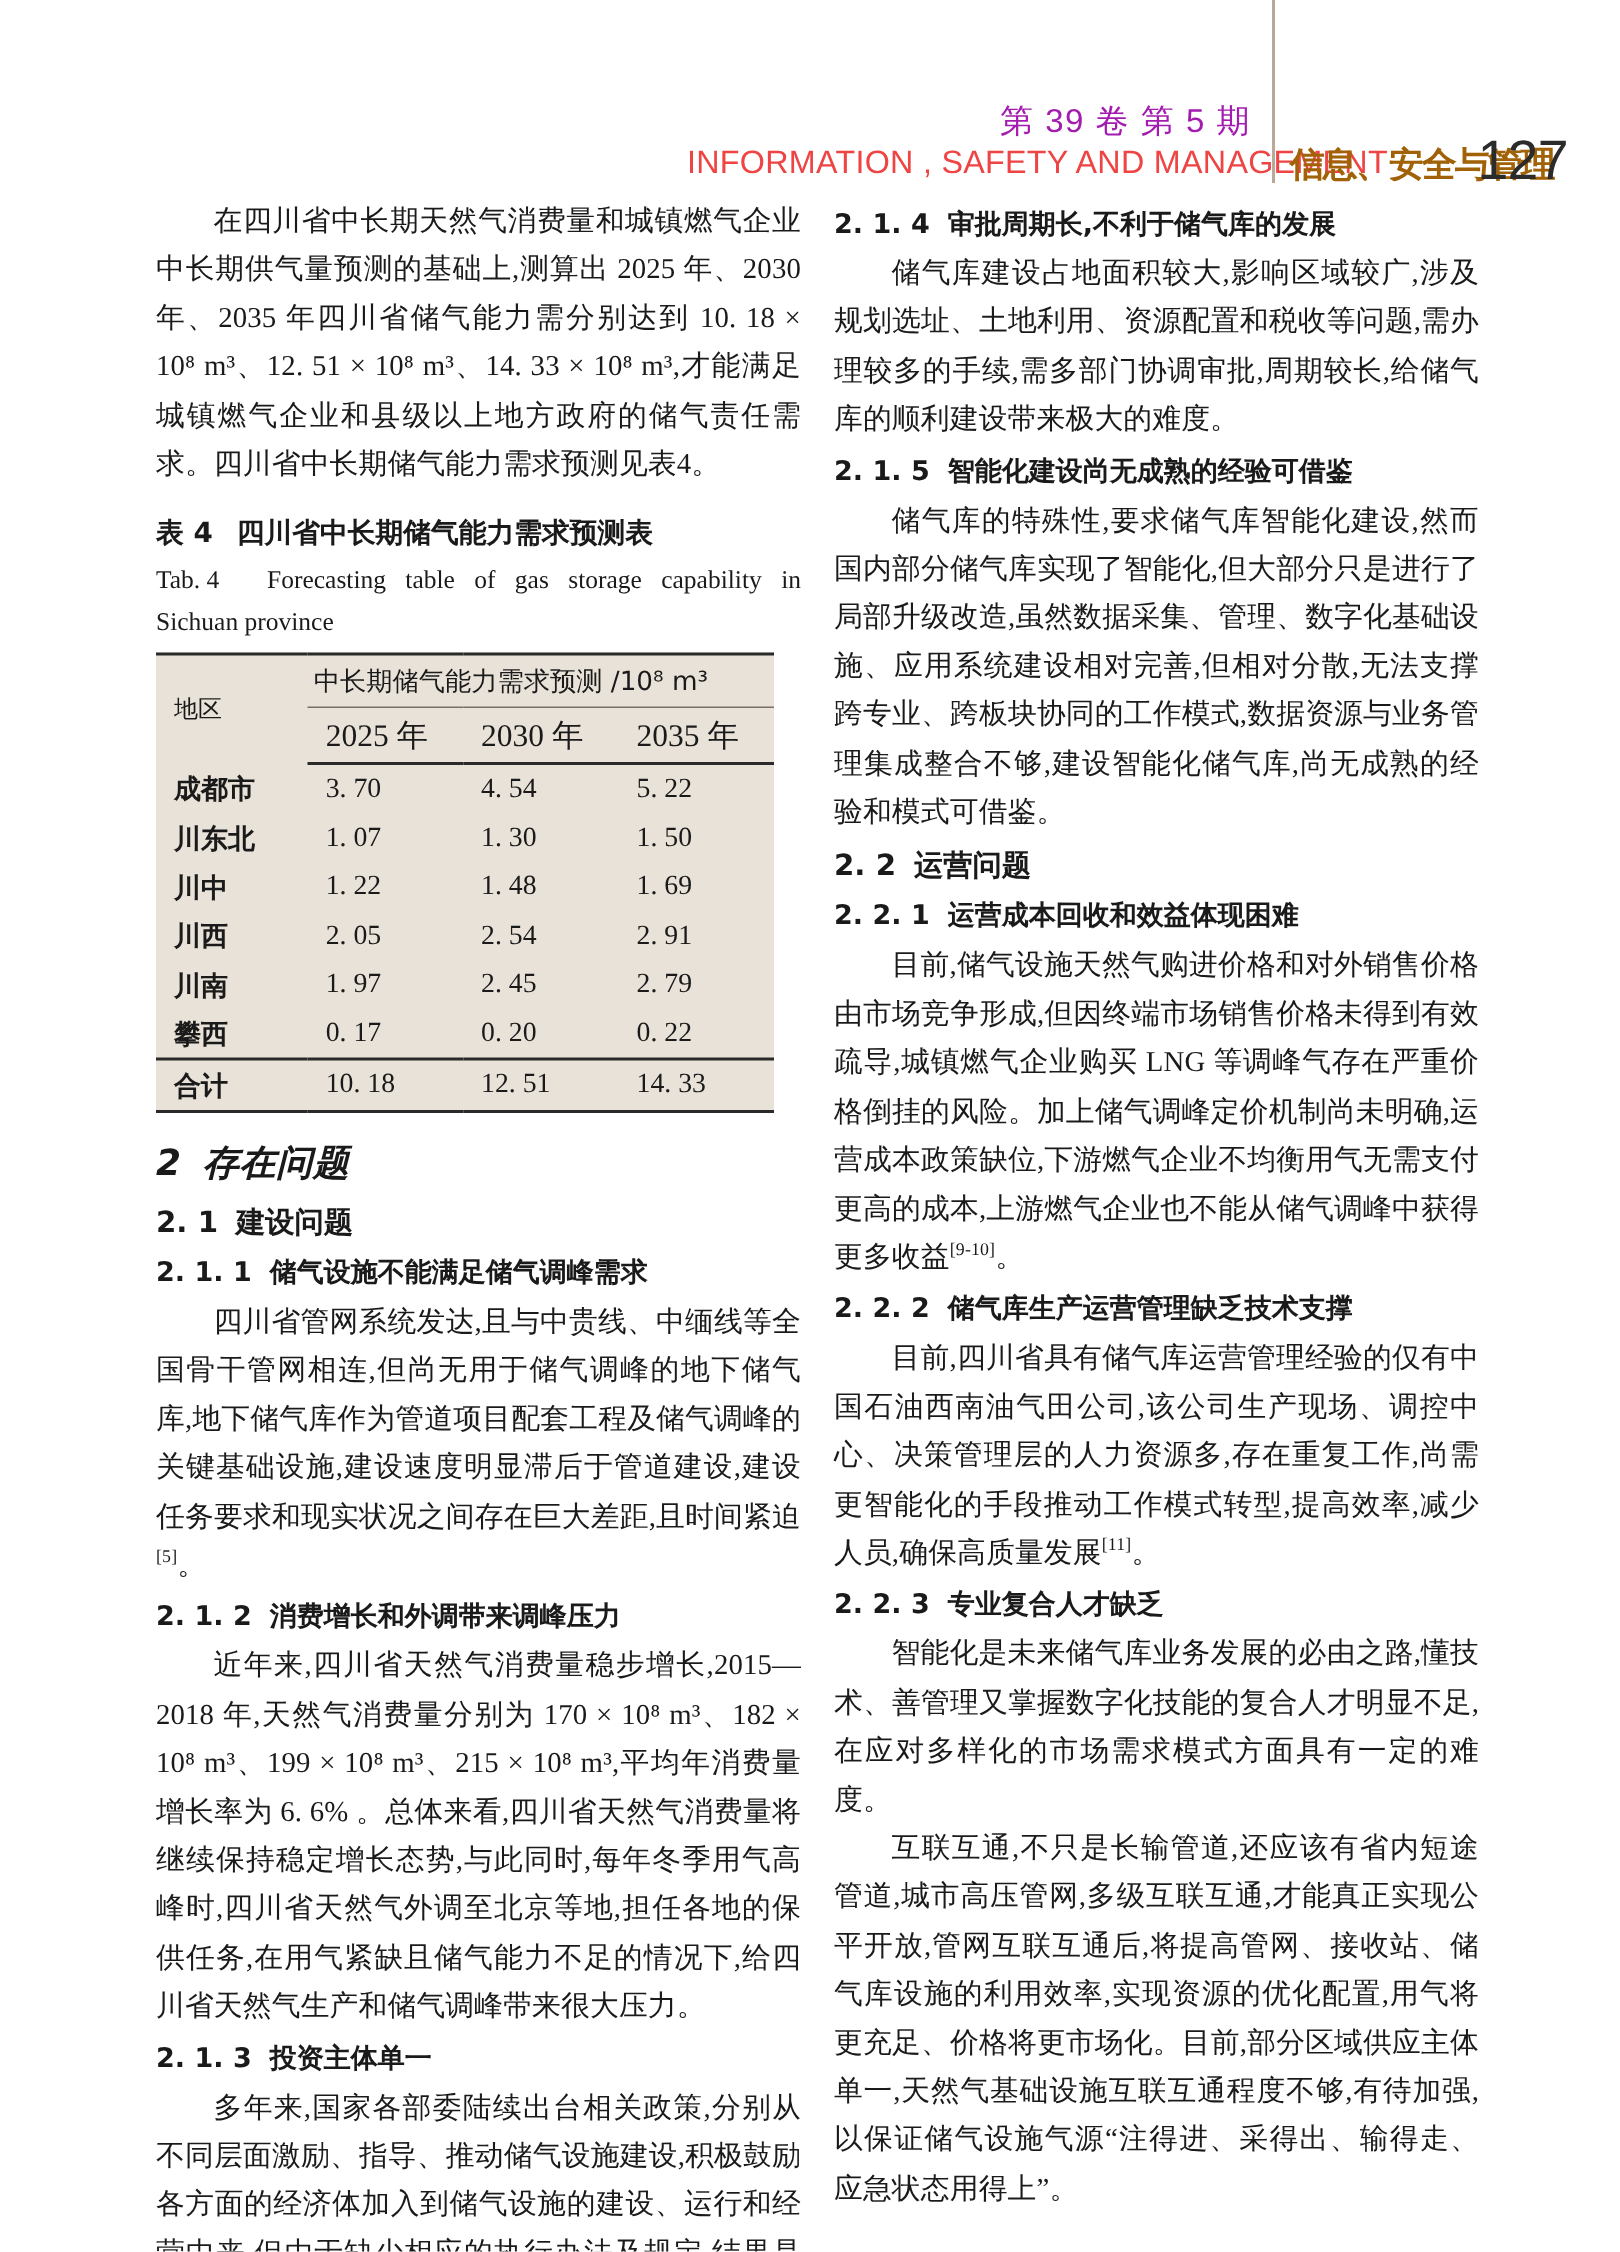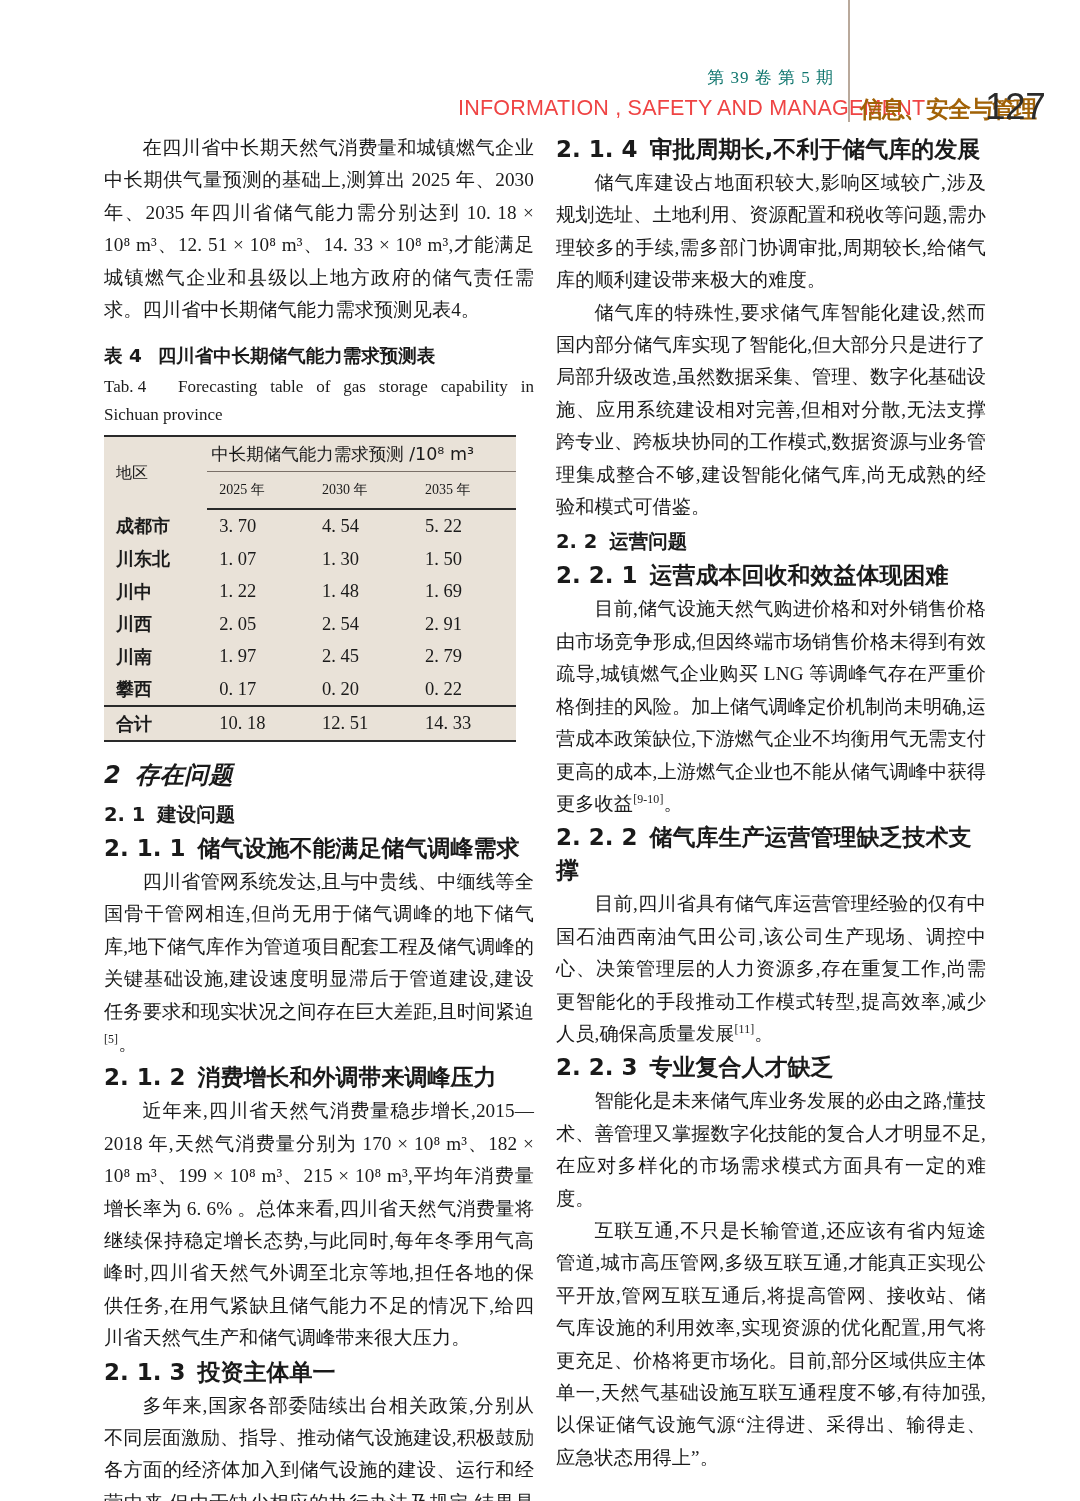--- a/index.html
+++ b/index.html
@@ -29,23 +29,23 @@
     left: 848px;
     top: 0;
     width: 2px;
     height: 122px;
     background: #b9a99b;
   }
   .vol-issue {
     position: absolute;
     right: 246px;
     top: 66px;
-    font-family: Liberation Serif, serif;
-    font-size: 17px;
-    color: #0f766e;
+    font-family: Liberation Sans, sans-serif;
+    font-size: 22px;
+    color: #a21caf;
     letter-spacing: 1px;
     white-space: nowrap;
   }
   .journal-en {
     position: absolute;
     left: 458px;
     top: 96px;
     font-family: "Liberation Sans", "DejaVu Sans", sans-serif;
     font-size: 21.5px;
     color: #ef4444;
@@ -115,21 +115,21 @@
     font-family: "DejaVu Sans", "Liberation Sans", sans-serif;
     font-size: 19.5px;
     font-weight: bold;
     line-height: 33px;
     margin: 2px 0 1px 0;
   }
   .h2-sec .num { margin-right: 12px; font-weight: bold; }
 
   .h3-sec {
     font-family: "DejaVu Sans", "Liberation Sans", sans-serif;
-    font-size: 23px;
+    font-size: 18px;
     font-weight: bold;
     line-height: 33px;
     margin: 1px 0 1px 0;
   }
   .h3-sec .num { margin-right: 12px; font-weight: bold; }
 
   sup {
     font-size: 0.62em;
     vertical-align: super;
     line-height: 0;
@@ -185,21 +185,21 @@
   .th-region {
     font-family: "DejaVu Sans", "Liberation Sans", sans-serif;
     font-size: 16px;
     font-weight: bold;
     padding-left: 12px !important;
     width: 104px;
   }
   .th-year {
     height: 36px;
     padding-left: 12px !important;
-    font-size: 14px;
+    font-size: 21px;
     border-bottom: 2.0px solid #2a2a2a;
   }
   .data-table tbody td {
     height: 32.5px;
     padding-left: 12px;
   }
   .data-table tbody td.region-cell {
     font-family: "DejaVu Sans", "Liberation Sans", sans-serif;
     font-size: 18px;
     font-weight: bold;
@@ -319,20 +319,23 @@
 
   </div>
 
   <div class="column" id="col-right">
 
     <div class="h3-sec">
       <span class="num">2. 1. 4</span><span>审批周期长,不利于储气库的发展</span>
     </div>
     <p class="para">储气库建设占地面积较大,影响区域较广,涉及规划选址、土地利用、资源配置和税收等问题,需办理较多的手续,需多部门协调审批,周期较长,给储气库的顺利建设带来极大的难度。</p>
 
+    <div class="h3-sec">
+      <span class="num">2. 1. 5</span><span>智能化建设尚无成熟的经验可借鉴</span>
+    </div>
     <p class="para">储气库的特殊性,要求储气库智能化建设,然而国内部分储气库实现了智能化,但大部分只是进行了局部升级改造,虽然数据采集、管理、数字化基础设施、应用系统建设相对完善,但相对分散,无法支撑跨专业、跨板块协同的工作模式,数据资源与业务管理集成整合不够,建设智能化储气库,尚无成熟的经验和模式可借鉴。</p>
 
     <div class="h2-sec">
       <span class="num">2. 2</span><span>运营问题</span>
     </div>
 
     <div class="h3-sec">
       <span class="num">2. 2. 1</span><span>运营成本回收和效益体现困难</span>
     </div>
     <p class="para"><span>目前,储气设施天然气购进价格和对外销售价格由市场竞争形成,但因终端市场销售价格未得到有效疏导,城镇燃气企业购买 LNG 等调峰气存在严重价格倒挂的风险。加上储气调峰定价机制尚未明确,运营成本政策缺位,下游燃气企业不均衡用气无需支付更高的成本,上游燃气企业也不能从储气调峰中获得更多收益</span><sup>[9-10]</sup><span>。</span></p>

